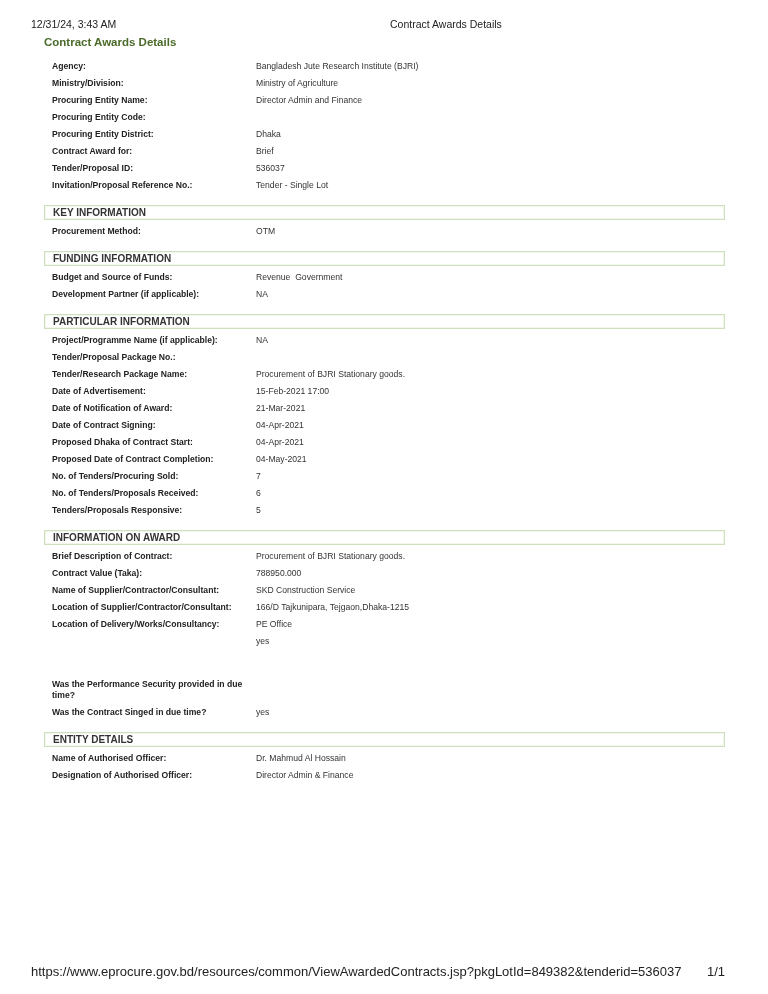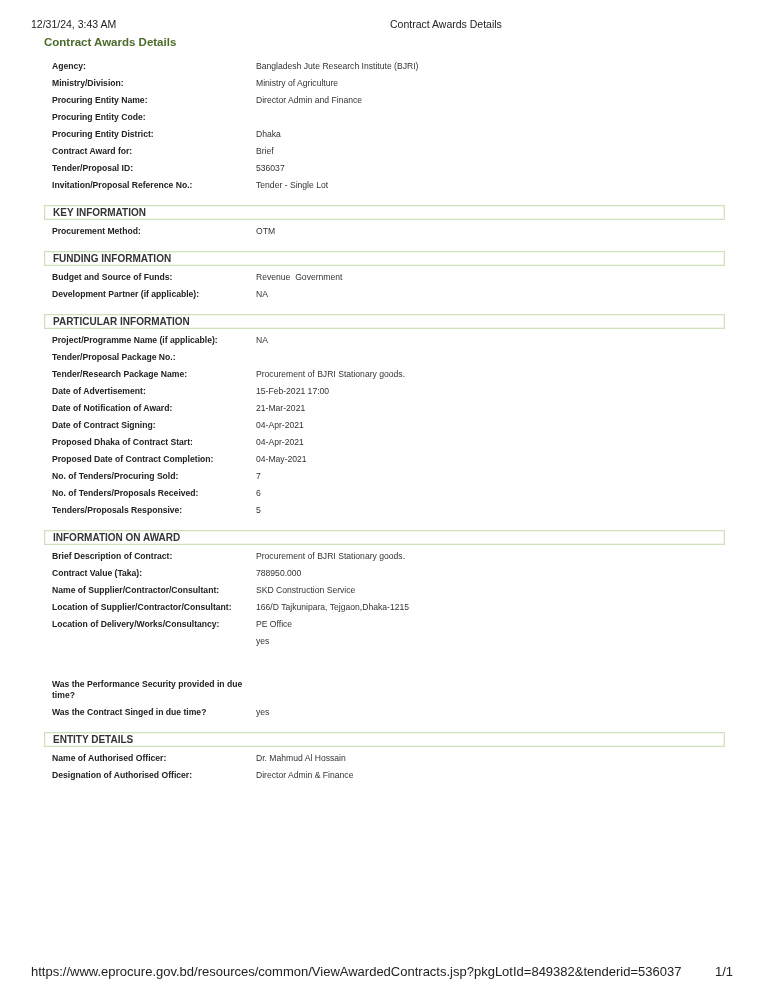--- a/index.html
+++ b/index.html
@@ -28,21 +28,21 @@
     margin-top: 9px; margin-bottom: 5px;
     border: 1px solid #cfe0bf; box-shadow: inset 0 0 0 1px #f2f7ec;
     height: 13px; padding: 0 8px;
     font-size: 10px; font-weight: bold; line-height: 13px; color: #333;
   }
   .print-footer {
     position: absolute; top: 964px; left: 31px; right: 31px; height: 14px;
     font-size: 13px; color: #222;
   }
   .print-footer .url { position: absolute; left: 0; }
-  .print-footer .pg { position: absolute; right: 4px; }
+  .print-footer .pg { position: absolute; right: 12px; }
 </style>
 </head>
 <body>
 
 <div class="print-header">
   <span class="date">12/31/24, 3:43 AM</span>
   <span class="ptitle">Contract Awards Details</span>
 </div>
 
 <div class="page-title">Contract Awards Details</div>

